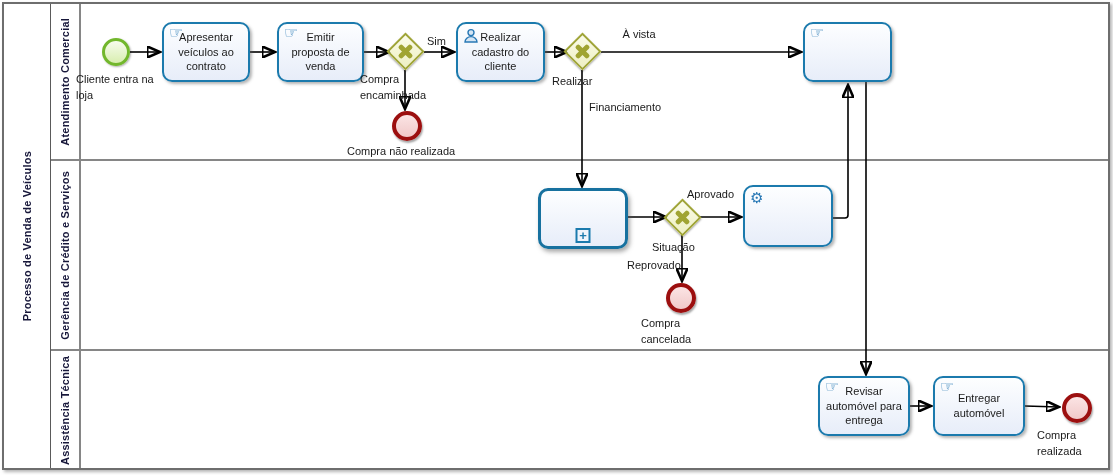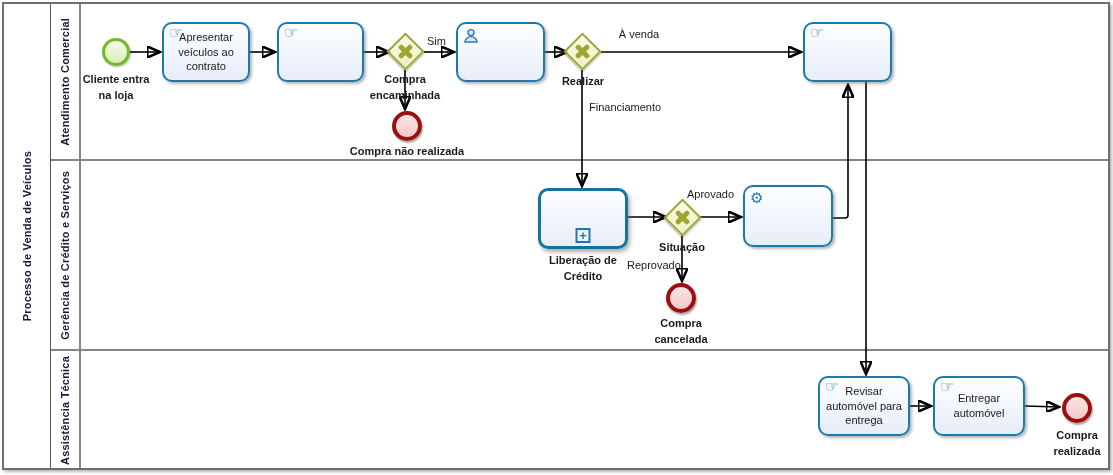--- a/index.html
+++ b/index.html
@@ -71,21 +71,21 @@
     width:28px; height:28px; border:3px solid #72b72c;
     background:linear-gradient(#f7fcee,#d8eeaf);
     box-shadow:1px 1px 2px rgba(0,0,0,.3);
   }
   .event.end {
     width:30px; height:30px; border:4px solid #9c0f0f;
     background:linear-gradient(#fbe4e4,#f1c9c9);
     box-shadow:1px 2px 2px rgba(0,0,0,.35);
   }
   .ext-label {
-    position:absolute; text-align:center; line-height:1.45; color:#1a1a1a;font-weight:bold;
+    position:absolute; text-align:left; line-height:1.45; color:#1a1a1a;
   }
   .flow-label { position:absolute; color:#1a1a1a; line-height:1.2; }
   .user-icon-svg { position:absolute; left:5px; top:4px; }
 </style>
 </head>
 <body>
 
 <div id="stage">
 
   <div class="pool">
@@ -132,55 +132,56 @@
   <div class="event start" style="left:102px; top:38px;"></div>
   <div class="ext-label" style="left:76px; top:72px; width:80px;">Cliente entra na loja</div>
 
   <div class="task" style="left:162px; top:22px; width:88px; height:60px;">
     <span class="node-icon">☞</span>
     <span>Apresentar veículos ao contrato</span>
   </div>
 
   <div class="task" style="left:277px; top:22px; width:87px; height:60px;">
     <span class="node-icon">☞</span>
+    <span>Emitir proposta de venda</span>
   </div>
 
   <div class="gateway" style="left:392px; top:38px;">
     <span class="bar-h"></span>
     <span class="bar-v"></span>
   </div>
   <div class="flow-label" style="left:427px; top:35px;">Sim</div>
   <div class="ext-label" style="left:360px; top:72px; width:90px;">Compra encaminhada</div>
 
   <div class="event end" style="left:392px; top:111px;"></div>
   <div class="ext-label" style="left:347px; top:144px; width:120px;">Compra não realizada</div>
 
   <div class="task" style="left:456px; top:22px; width:89px; height:60px;">
     <svg class="user-icon-svg" width="16" height="16" viewBox="0 0 16 16">
       <circle cx="8" cy="4.6" r="3" fill="#d6e6f4" stroke="#2878b5" stroke-width="1.4"></circle>
       <path d="M2,14 a6,5.4 0 0 1 12,0 z" fill="#d6e6f4" stroke="#2878b5" stroke-width="1.4"></path>
     </svg>
+    <span>Realizar cadastro do cliente</span>
   </div>
 
   <div class="gateway" style="left:569px; top:38px;">
     <span class="bar-h"></span>
     <span class="bar-v"></span>
   </div>
   <div class="ext-label" style="left:552px; top:74px; width:62px;">Realizar</div>
-  <div class="flow-label" style="left:613px; top:28px; width:52px; text-align:center;">À venda</div>
+  <div class="flow-label" style="left:613px; top:28px; width:52px; text-align:center;">À vista</div>
   <div class="flow-label" style="left:589px; top:101px;">Financiamento</div>
 
   <div class="task" style="left:803px; top:22px; width:89px; height:60px;">
     <span class="node-icon">☞</span>
   </div>
 
   <div class="subprocess" style="left:538px; top:188px; width:90px; height:61px;">
     <span class="sub-plus">+</span>
   </div>
-  <div class="ext-label" style="left:538px; top:253px; width:90px;">Liberação de Crédito</div>
 
   <div class="gateway" style="left:669px; top:204px;">
     <span class="bar-h"></span>
     <span class="bar-v"></span>
   </div>
   <div class="ext-label" style="left:652px; top:240px; width:60px;">Situação</div>
   <div class="flow-label" style="left:687px; top:188px;">Aprovado</div>
   <div class="flow-label" style="left:616px; top:259px;margin-left:11px;">Reprovado</div>
 
   <div class="event end" style="left:666px; top:283px;"></div>

